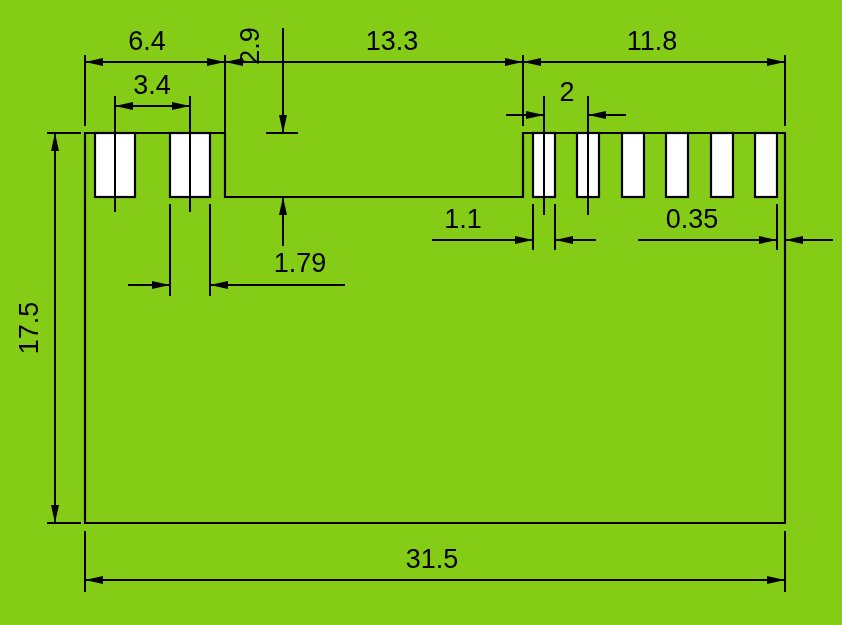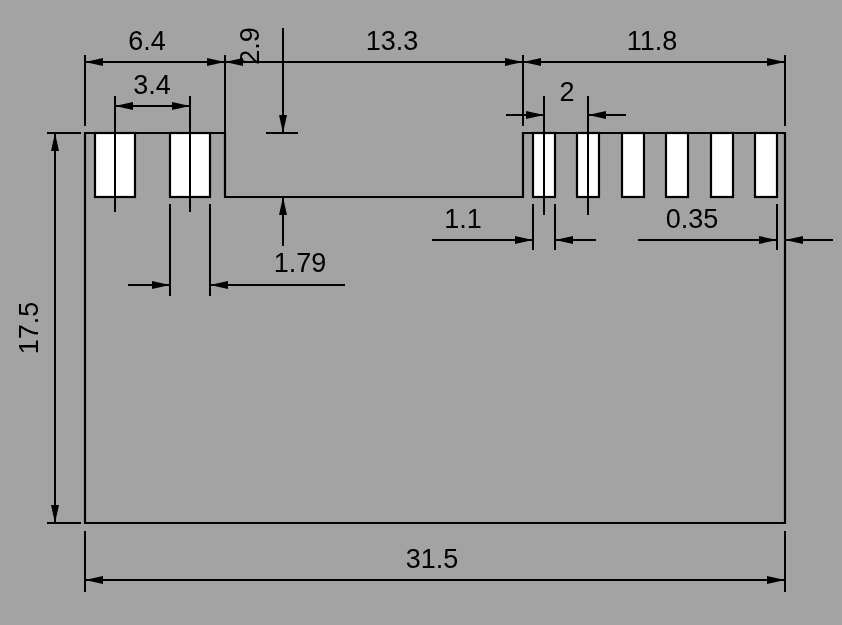--- a/index.html
+++ b/index.html
@@ -1,16 +1,16 @@
 <!DOCTYPE html>
 <html><head>
 <meta charset="utf-8">
 <style>
   html,body{margin:0;padding:0;background:#ffffff;}
-  .stage{position:relative;width:842px;height:625px;background:#a3a3a3;overflow:hidden;}
+  .stage{position:relative;width:842px;height:625px;background:#84cc16;overflow:hidden;}
   svg{display:block;}
   .ol{fill:none;stroke:#000;stroke-width:2.2;}
   .sl{fill:#ffffff;stroke:#000;stroke-width:2.2;}
   .dl{fill:none;stroke:#000;stroke-width:2;}
   .txt{font-family:"Liberation Sans",sans-serif;font-size:27px;fill:#000;}
 </style>
 </head>
 <body>
 
 <div class="stage">

